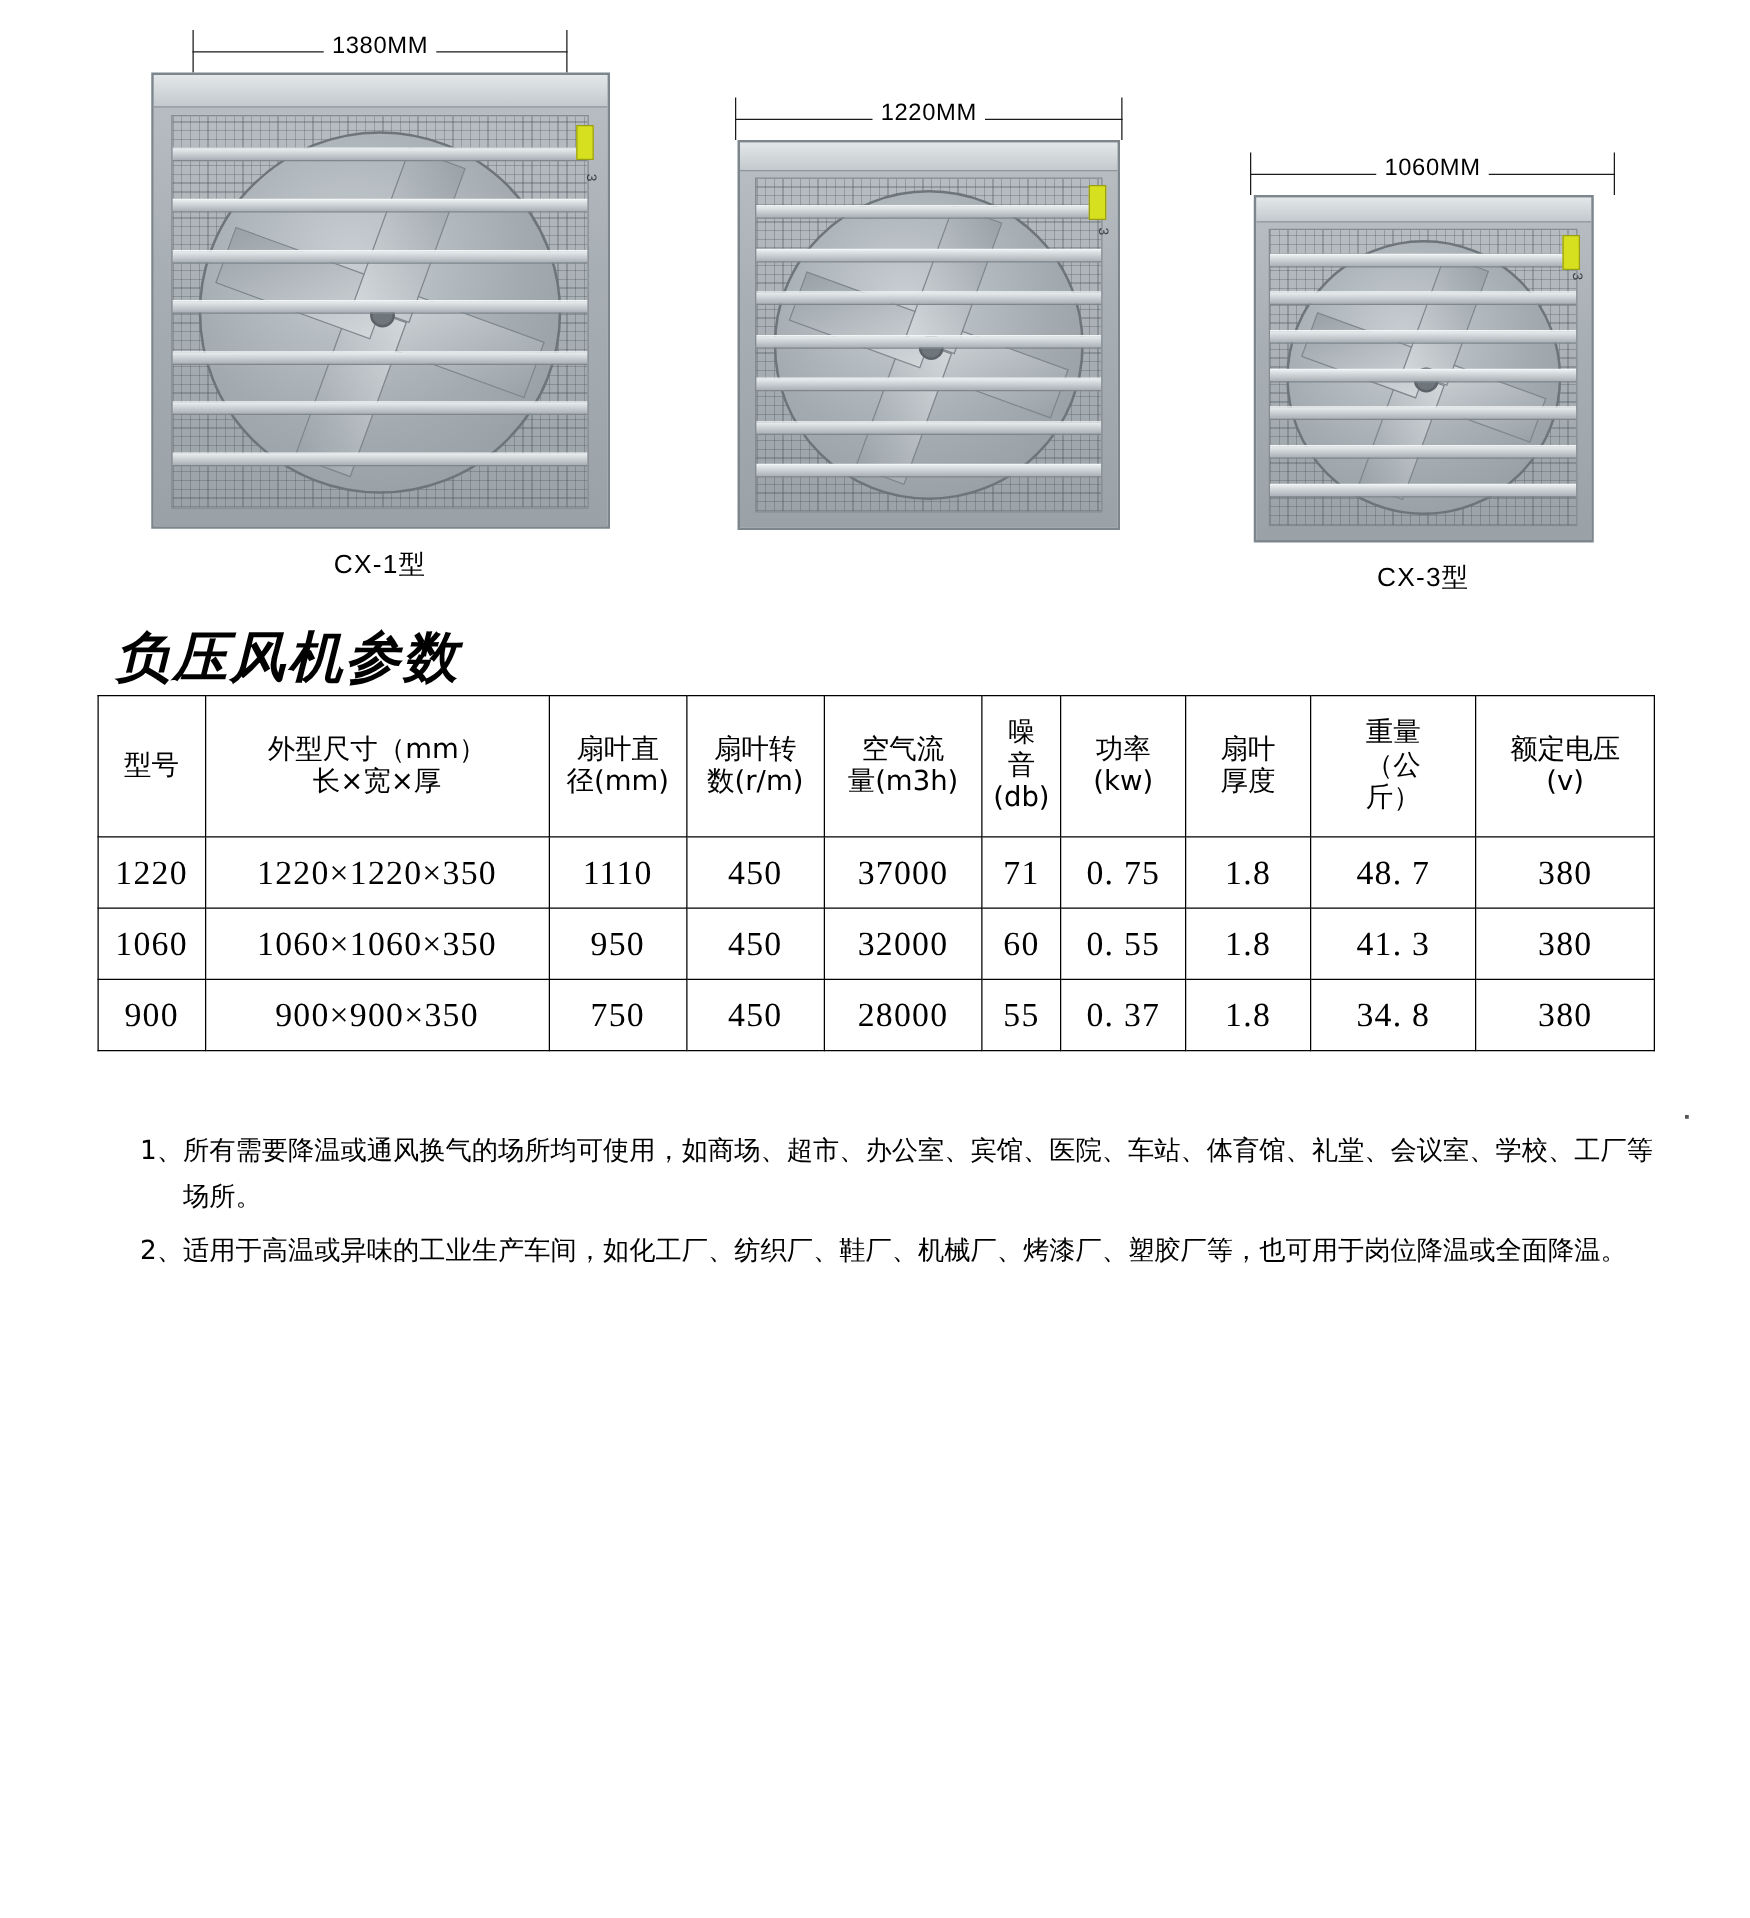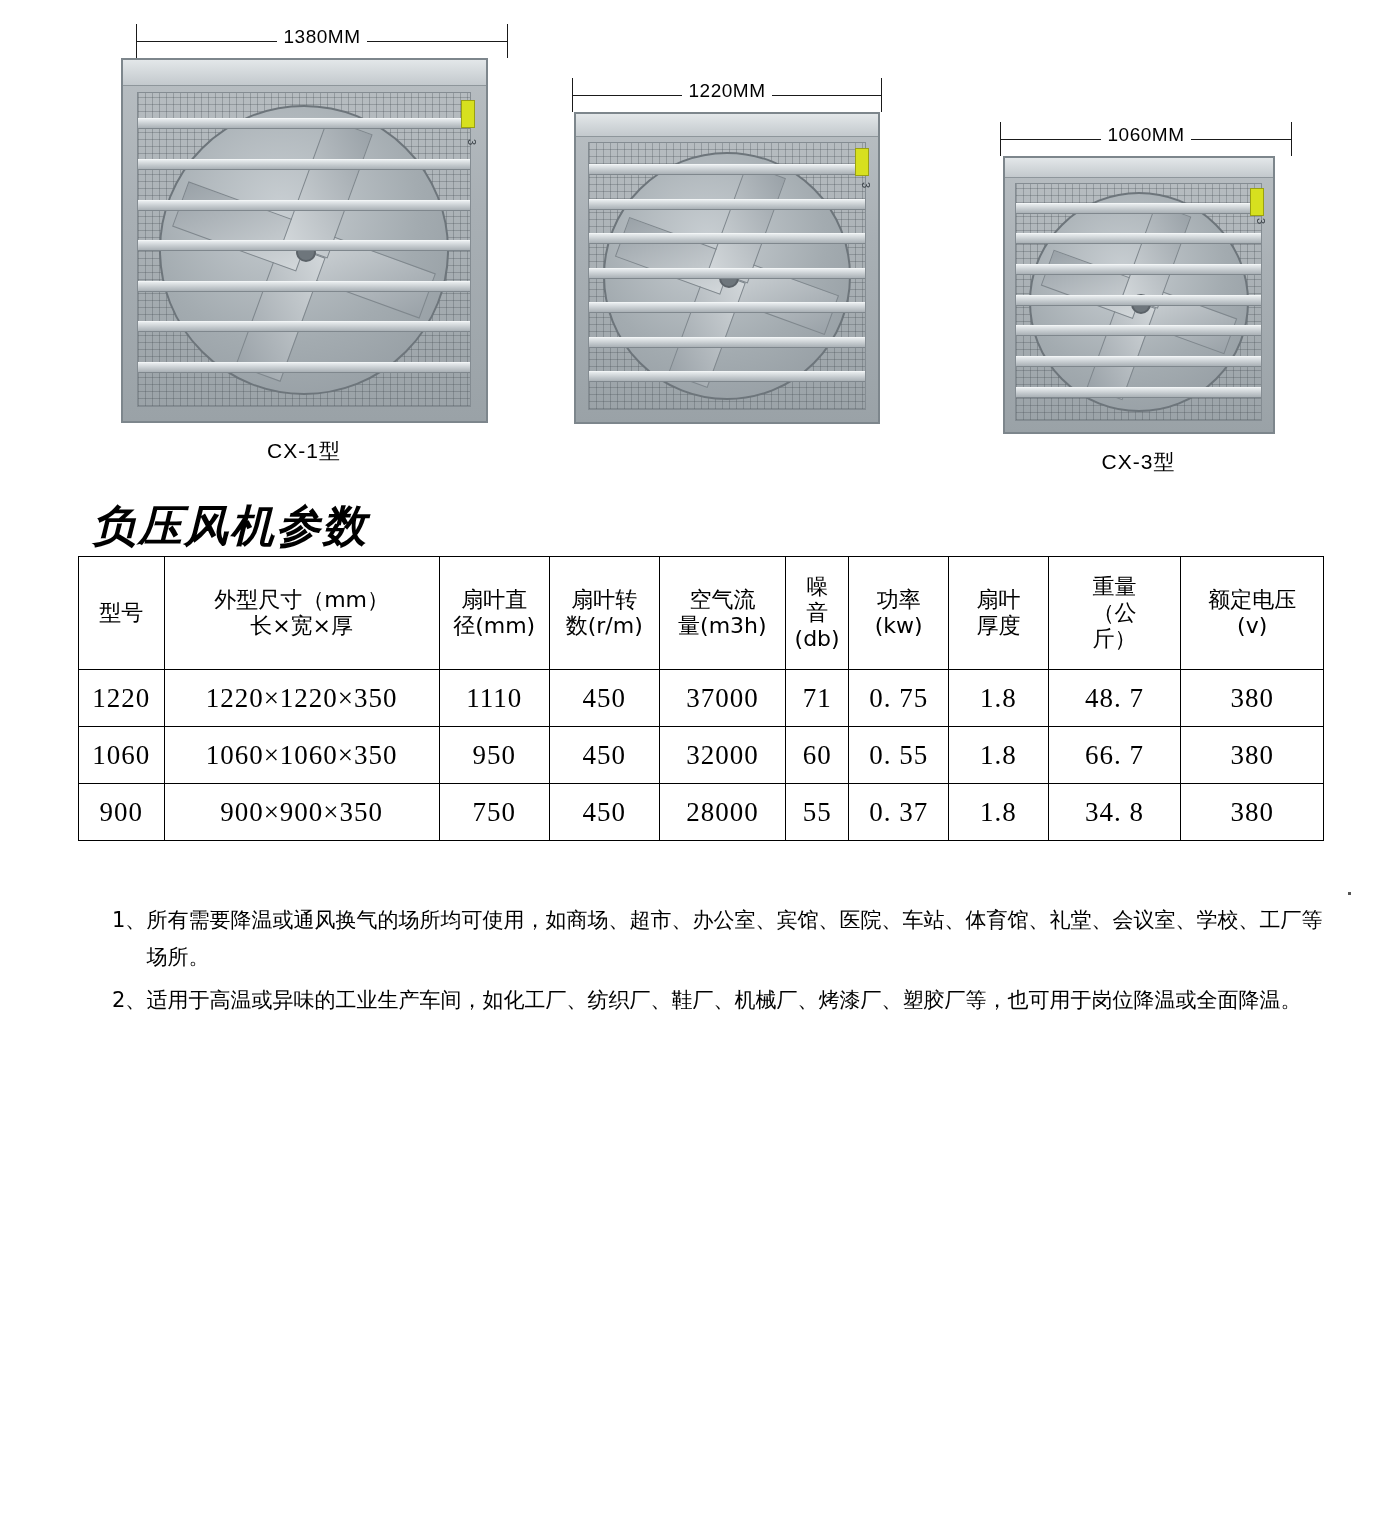--- a/index.html
+++ b/index.html
@@ -222,21 +222,21 @@
     height: 3px;
     background: #555;
   }
 </style>
 </head>
 <body>
 
 <div class="products">
 
   <div class="product" style="left:118px; top:24px; width:372px;">
-    <div class="dim-line" style="width:372px;margin-left:18px;">
+    <div class="dim-line" style="width:300px;">
       <div class="bar"></div>
       <div class="tick-l"></div>
       <div class="tick-r"></div>
       <div class="dim-label"><span>1380MM</span></div>
     </div>
     <div class="fan" style="width:367px; height:365px;">
       <div class="top-cap"></div>
       <div class="inner">
         <div class="mesh"></div>
         <div class="circle" style="width:286px;height:286px;">
@@ -253,21 +253,21 @@
         <div class="louver" style="top:60%;"></div>
         <div class="louver" style="top:73%;"></div>
         <div class="louver" style="top:86%;"></div>
       </div>
       <div class="tag"></div>
       <div class="side-text">3</div>
     </div>
     <div class="model-caption">CX-1型</div>
   </div>
 
-  <div class="product" style="left:572px; top:78px; width:310px;">
+  <div class="product" style="left:588px; top:78px; width:310px;">
     <div class="dim-line" style="width:310px;">
       <div class="bar"></div>
       <div class="tick-l"></div>
       <div class="tick-r"></div>
       <div class="dim-label"><span>1220MM</span></div>
     </div>
     <div class="fan" style="width:306px; height:312px;">
       <div class="top-cap"></div>
       <div class="inner">
         <div class="mesh"></div>
@@ -399,21 +399,21 @@
     </tr>
     <tr>
       <td>1060</td>
       <td>1060×1060×350</td>
       <td>950</td>
       <td>450</td>
       <td>32000</td>
       <td>60</td>
       <td>0. 55</td>
       <td>1.8</td>
-      <td>66. 7</td>
+      <td>41. 3</td>
       <td>380</td>
     </tr>
     <tr>
       <td>900</td>
       <td>900×900×350</td>
       <td>750</td>
       <td>450</td>
       <td>28000</td>
       <td>55</td>
       <td>0. 37</td>

